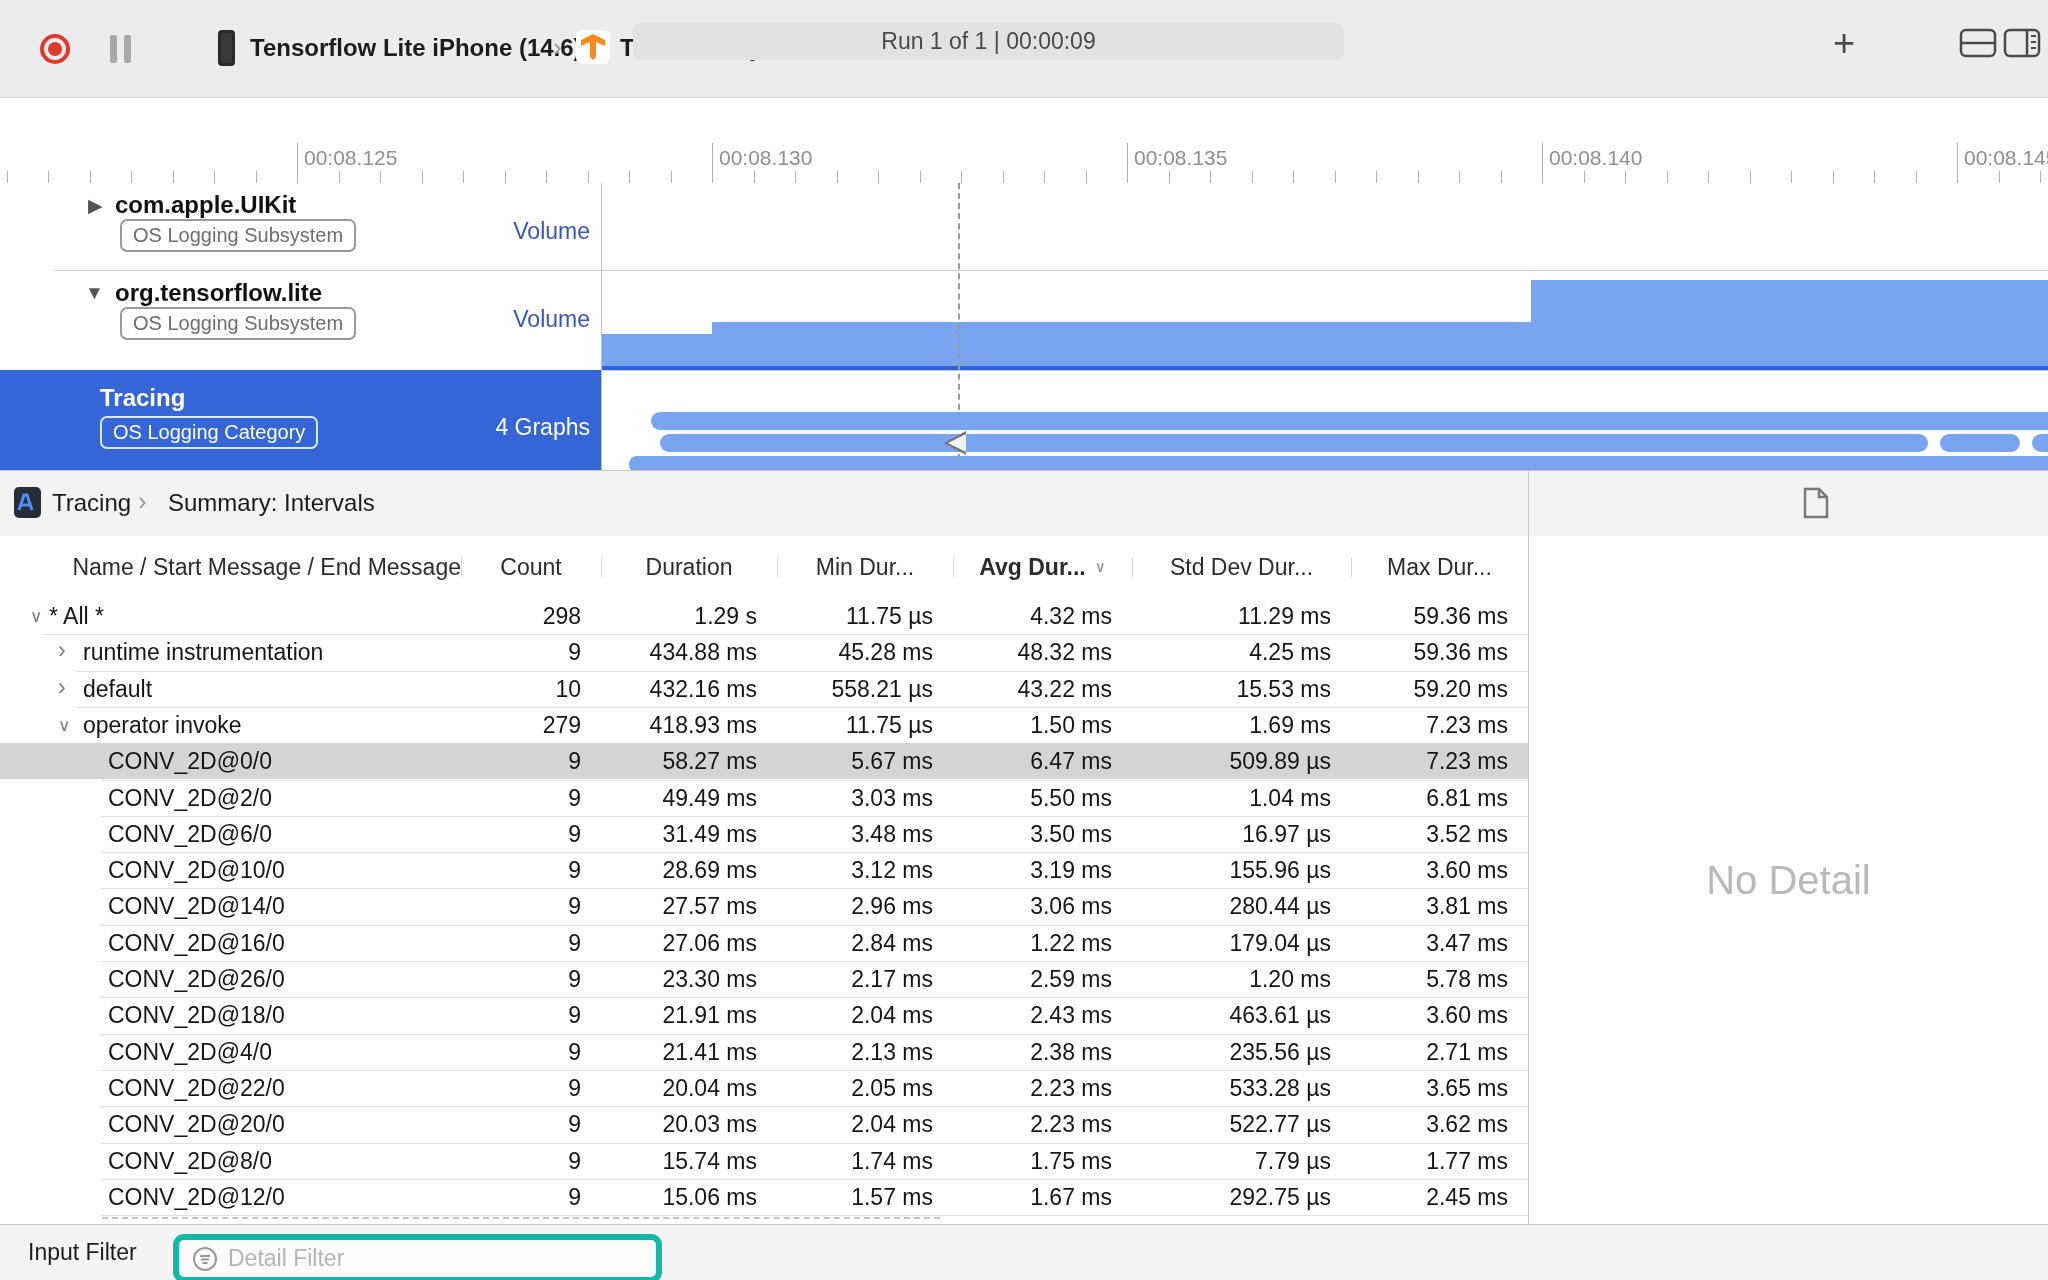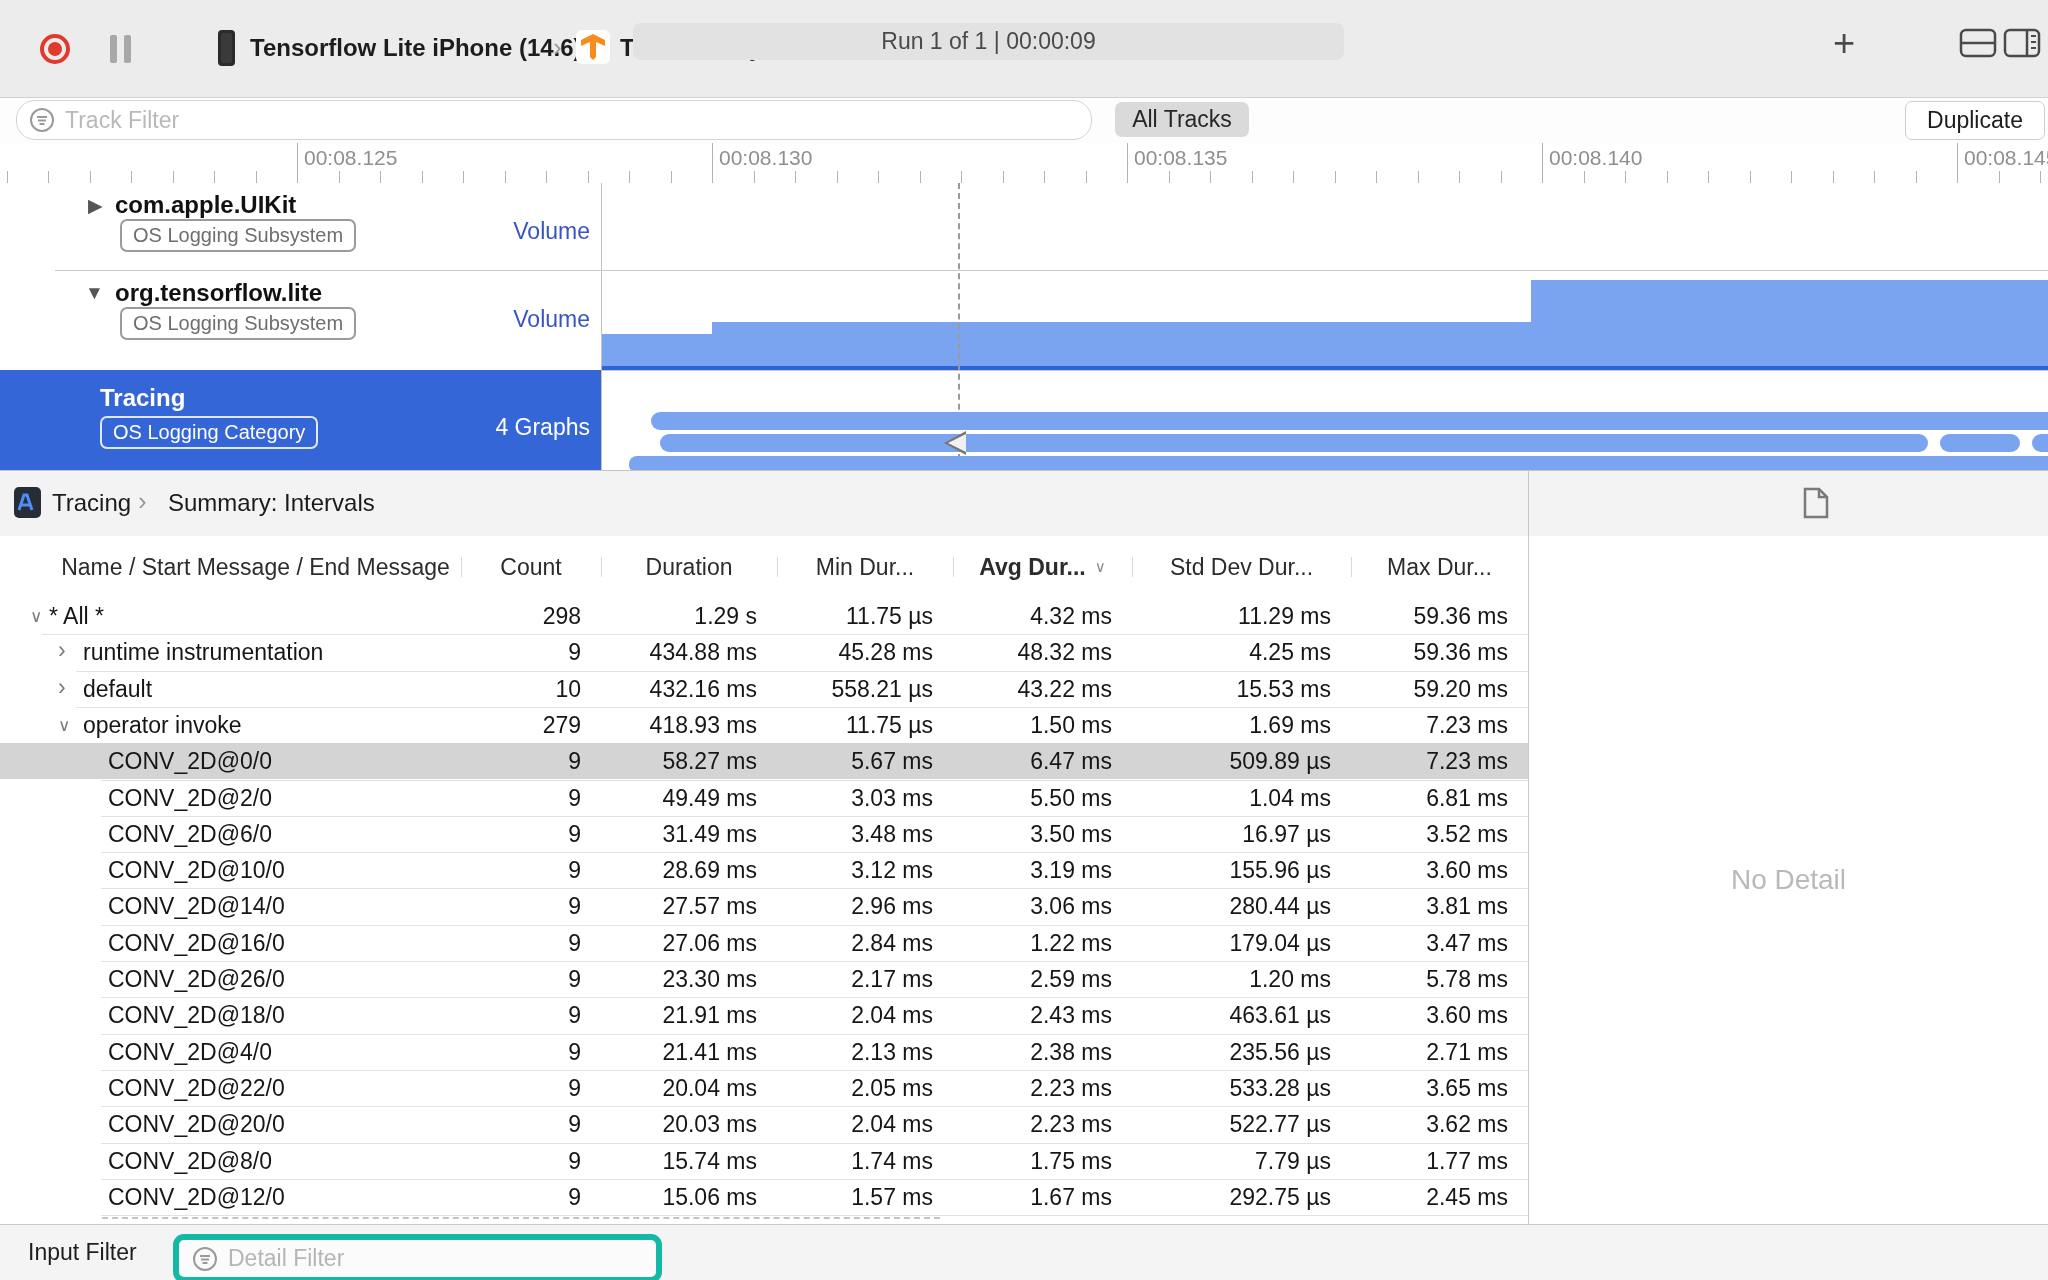--- a/index.html
+++ b/index.html
@@ -53,21 +53,21 @@
            display:flex;align-items:center;padding:0 12px;font-size:21px;color:#1a1a1a;white-space:nowrap;}
   .tt-arrow-b{left:944px;top:431px;width:0;height:0;border-top:12px solid transparent;border-bottom:12px solid transparent;border-right:22px solid #767676;}
   .tt-arrow-f{left:948px;top:434px;width:0;height:0;border-top:9px solid transparent;border-bottom:9px solid transparent;border-right:18px solid #f0f1f3;}
   
   #crumbbar{left:0;top:470px;width:2048px;height:65px;background:#f3f3f3;border-top:1px solid #c3c3c3;border-bottom:1px solid #c8c8c8;}
   #crumbbar .txt{font-size:24px;color:#1b1b1b;}
   #ebtn{left:1742px;top:489px;width:27px;height:27px;background:#3f7af5;border-radius:5px;color:#fff;
         font-size:18px;font-weight:bold;display:flex;align-items:center;justify-content:center;}
   #panel-divider{left:1528px;top:470px;width:1px;height:754px;background:#c6c6c6;}
   #detailpanel{left:1529px;top:536px;width:519px;height:688px;background:#fff;display:flex;align-items:center;justify-content:center;}
-  #nodetail{font-size:28px;color:#b9b9b9;}
+  #nodetail{font-size:40px;color:#b9b9b9;}
   
   #thead{left:0;top:536px;width:1528px;height:62px;background:#fff;border-bottom:1px solid #c8c8c8;}
   .hlabel{position:absolute;top:0;height:62px;display:flex;align-items:center;justify-content:center;font-size:23px;color:#2c2c2c;white-space:nowrap;}
   .hdiv{position:absolute;top:21px;width:1px;height:20px;background:#d8d8d8;}
   .sortchev{font-size:15px;color:#8a8a8a;margin-left:9px;}
   #tbody{left:0;top:598px;width:1528px;height:626px;background:#fff;overflow:hidden;}
   .trow{position:absolute;left:0;width:1528px;}
   .trow.sel{background:#d4d4d4;}
   .cellname{position:absolute;font-size:23px;color:#161616;white-space:nowrap;}
   .cellnum{position:absolute;text-align:right;font-size:23px;color:#161616;white-space:nowrap;}
@@ -112,35 +112,20 @@
       <svg width="38" height="30" viewBox="0 0 38 30">
           <rect x="2" y="2" width="34" height="26" rx="5" fill="none" stroke="#4a4a4a" stroke-width="2.5"></rect>
           <line x1="24" y1="2" x2="24" y2="28" stroke="#4a4a4a" stroke-width="2.5"></line>
           <line x1="28" y1="8" x2="33" y2="8" stroke="#4a4a4a" stroke-width="2"></line>
           <line x1="28" y1="14" x2="33" y2="14" stroke="#4a4a4a" stroke-width="2"></line>
           <line x1="28" y1="20" x2="33" y2="20" stroke="#4a4a4a" stroke-width="2"></line>
         </svg>
     </div>
   </div>
 
-  <div id="filterrow" class="abs">
-    <div class="abs trackfilter">
-      <span class="filtericon" style="margin-left:12px;">
-        <svg width="26" height="26" viewBox="0 0 26 26">
-            <circle cx="13" cy="13" r="11" fill="none" stroke="#9a9a9a" stroke-width="2"></circle>
-            <line x1="8" y1="10" x2="18" y2="10" stroke="#9a9a9a" stroke-width="2"></line>
-            <line x1="9" y1="13.5" x2="17" y2="13.5" stroke="#9a9a9a" stroke-width="2"></line>
-            <line x1="10.5" y1="17" x2="15.5" y2="17" stroke="#9a9a9a" stroke-width="2"></line>
-          </svg>
-      </span>
-      <span style="margin-left:10px;">Track Filter</span>
-    </div>
-    <div class="abs alltracks">All Tracks</div>
-    <div class="abs dupbtn">Duplicate</div>
-  </div>
 
   <div id="ruler" class="abs">
       <div class="tick-minor" style="left: 6.5px;"></div>
       <div class="tick-minor" style="left: 48px;"></div>
       <div class="tick-minor" style="left: 89.5px;"></div>
       <div class="tick-minor" style="left: 131px;"></div>
       <div class="tick-minor" style="left: 172.5px;"></div>
       <div class="tick-minor" style="left: 214px;"></div>
       <div class="tick-minor" style="left: 255.5px;"></div>
       <div class="tick-minor" style="left: 297px;"></div>
@@ -253,21 +238,21 @@
     <div class="abs" style="left:1803px;top:487px;position:absolute;top:487px;"></div>
   </div>
   <div class="abs" style="left:1803px;top:487px;">
     <svg width="26" height="32" viewBox="0 0 26 32">
         <path d="M2 2 h14 l8 8 v20 h-22 z" fill="none" stroke="#7a7a7a" stroke-width="2.5"></path>
         <path d="M16 2 v8 h8" fill="none" stroke="#7a7a7a" stroke-width="2.5"></path>
       </svg>
   </div>
 
   <div id="thead" class="abs">
-      <div class="hlabel" style="left: 50px; justify-content: center; width: 411px;">
+      <div class="hlabel" style="left: 50px; justify-content: flex-end; width: 411px;">
         <span>Name / Start Message / End Message</span>
       </div>
       <div class="hlabel" style="left: 461px; width: 140px;">
         <span>Count</span>
       </div>
       <div class="hdiv" style="left: 461px;"></div>
       <div class="hlabel" style="left: 601px; width: 176px;">
         <span>Duration</span>
       </div>
       <div class="hdiv" style="left: 601px;"></div>

